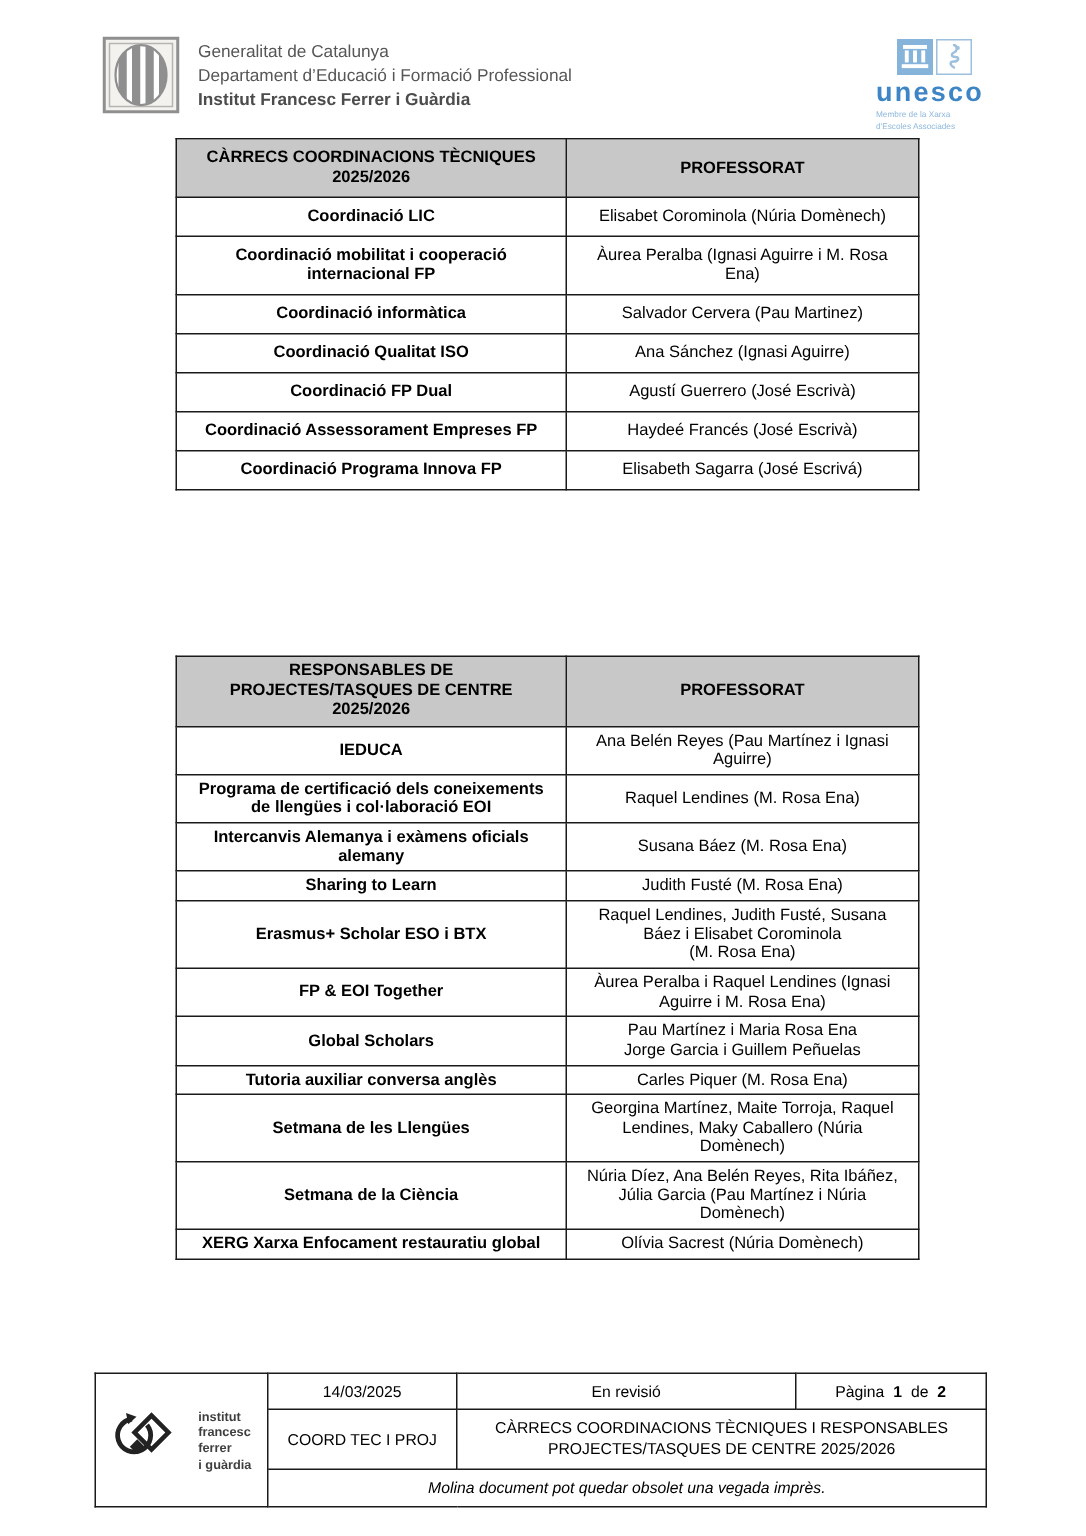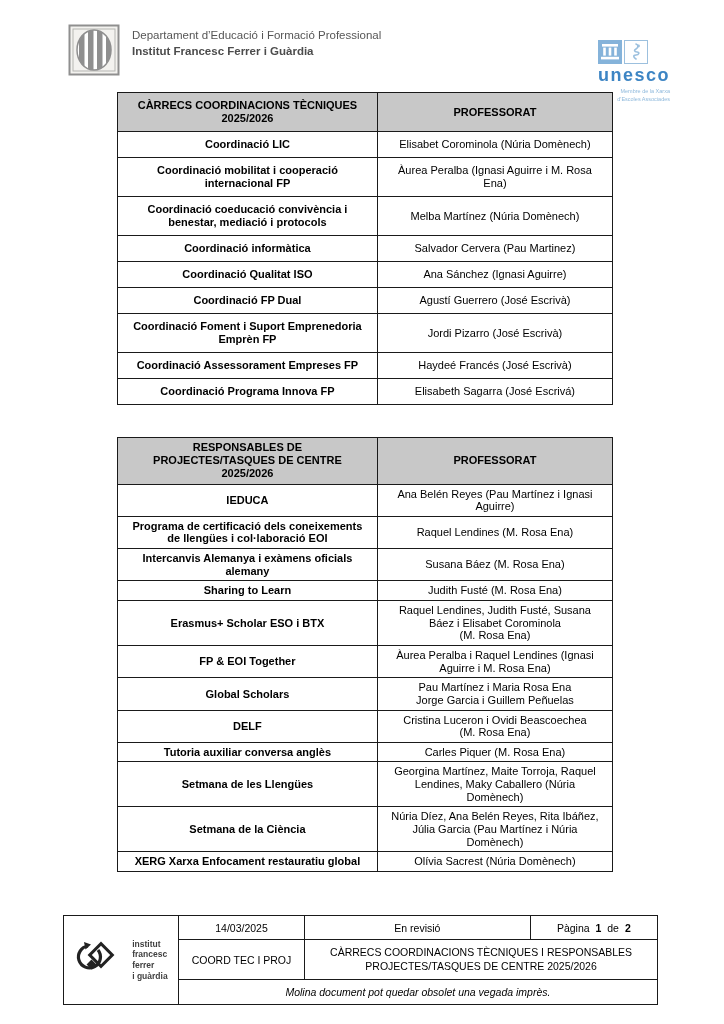--- a/index.html
+++ b/index.html
@@ -9,21 +9,21 @@
     font-family:"Liberation Sans", sans-serif; color:#000;
     margin:0 auto; overflow:hidden;
   }
 
   
   .doc-header { position:absolute; top:24px; left:68px; display:flex; align-items:flex-start; }
   .gencat-emblem { width:52px; height:52px; flex:0 0 auto; }
   .org-text { margin-left:12px; font-size:11.5px; line-height:1.4; color:#565656; padding-top:3px; }
   .org-line.bold { font-weight:bold; color:#4c4c4c; }
 
-  .unesco-block { position:absolute; top:40px; left:584px; width:86px;text-align:right; }
+  .unesco-block { position:absolute; top:26px; left:584px; width:86px; }
   .unesco-squares { display:flex; gap:2px; margin-left:14px; }
   .unesco-sq { width:24px; height:24px; }
   .unesco-sq.solid { background:#85b3da; display:flex; align-items:center; justify-content:center; }
   .unesco-sq.outline { background:#fff; border:1.5px solid #9cc0de; display:flex; align-items:center; justify-content:center; }
   .unesco-word { font-weight:bold; font-size:18px; letter-spacing:1.5px; color:#3d85c4; margin-top:2px; line-height:1; }
   .unesco-sub { font-size:5.5px; color:#8fb9dc; line-height:1.5; margin-top:3px; white-space:pre-line; }
 
   
   table.main { position:absolute; left:117px; width:496px; border-collapse:collapse; table-layout:fixed; }
   table.main#table1 { top:92px;padding-left:42px; }
@@ -73,20 +73,21 @@
         </defs>
       <ellipse cx="26" cy="26" rx="17" ry="20" fill="#ffffff" stroke="#8f8f8f" stroke-width="1.5"></ellipse>
       <g clip-path="url(#ov)">
         <rect x="11" y="6" width="5.5" height="40" fill="#8f8f8f"></rect>
         <rect x="20" y="6" width="5.5" height="40" fill="#8f8f8f"></rect>
         <rect x="29" y="6" width="5.5" height="40" fill="#8f8f8f"></rect>
         <rect x="38" y="6" width="5.5" height="40" fill="#8f8f8f"></rect>
       </g>
     </svg>
     <div class="org-text">
+      <div class="org-line">Generalitat de Catalunya</div>
       <div class="org-line">Departament d’Educació i Formació Professional</div>
       <div class="org-line bold">Institut Francesc Ferrer i Guàrdia</div>
     </div>
   </div>
 
   <div class="unesco-block">
     <div class="unesco-squares">
       <div class="unesco-sq solid">
         <svg width="18" height="16" viewBox="0 0 18 16">
           <rect x="1" y="0" width="16" height="2.6" fill="#ffffff"></rect>
@@ -121,38 +122,30 @@
     </tr>
     <tr>
           <td class="carrec">Coordinació LIC</td>
           <td class="prof">Elisabet Corominola (Núria Domènech)</td>
         </tr>
     <tr>
           <td class="carrec">Coordinació mobilitat i cooperació internacional FP</td>
           <td class="prof">Àurea Peralba (Ignasi Aguirre i M. Rosa Ena)</td>
         </tr>
     <tr>
-          <td class="carrec">Coordinació coeducació convivència i benestar, mediació i protocols</td>
-          <td class="prof">Melba Martínez (Núria Domènech)</td>
-        </tr>
-    <tr>
           <td class="carrec">Coordinació informàtica</td>
           <td class="prof">Salvador Cervera (Pau Martinez)</td>
         </tr>
     <tr>
           <td class="carrec">Coordinació Qualitat ISO</td>
           <td class="prof">Ana Sánchez (Ignasi Aguirre)</td>
         </tr>
     <tr>
           <td class="carrec">Coordinació FP Dual</td>
           <td class="prof">Agustí Guerrero (José Escrivà)</td>
-        </tr>
-    <tr>
-          <td class="carrec">Coordinació Foment i Suport Emprenedoria Emprèn FP</td>
-          <td class="prof">Jordi Pizarro (José Escrivà)</td>
         </tr>
     <tr>
           <td class="carrec">Coordinació Assessorament Empreses FP</td>
           <td class="prof">Haydeé Francés (José Escrivà)</td>
         </tr>
     <tr>
           <td class="carrec">Coordinació Programa Innova FP</td>
           <td class="prof">Elisabeth Sagarra (José Escrivá)</td>
         </tr>
   </tbody>
@@ -192,25 +185,20 @@
 (M. Rosa Ena)</td>
         </tr>
     <tr>
           <td class="carrec">FP &amp; EOI Together</td>
           <td class="prof">Àurea Peralba i Raquel Lendines (Ignasi Aguirre i M. Rosa Ena)</td>
         </tr>
     <tr>
           <td class="carrec">Global Scholars</td>
           <td class="prof">Pau Martínez i Maria Rosa Ena
 Jorge Garcia i Guillem Peñuelas</td>
-        </tr>
-    <tr>
-          <td class="carrec">DELF</td>
-          <td class="prof">Cristina Luceron i Ovidi Beascoechea
-(M. Rosa Ena)</td>
         </tr>
     <tr>
           <td class="carrec">Tutoria auxiliar conversa anglès</td>
           <td class="prof">Carles Piquer (M. Rosa Ena)</td>
         </tr>
     <tr>
           <td class="carrec">Setmana de les Llengües</td>
           <td class="prof">Georgina Martínez, Maite Torroja, Raquel Lendines, Maky Caballero (Núria Domènech)</td>
         </tr>
     <tr>

